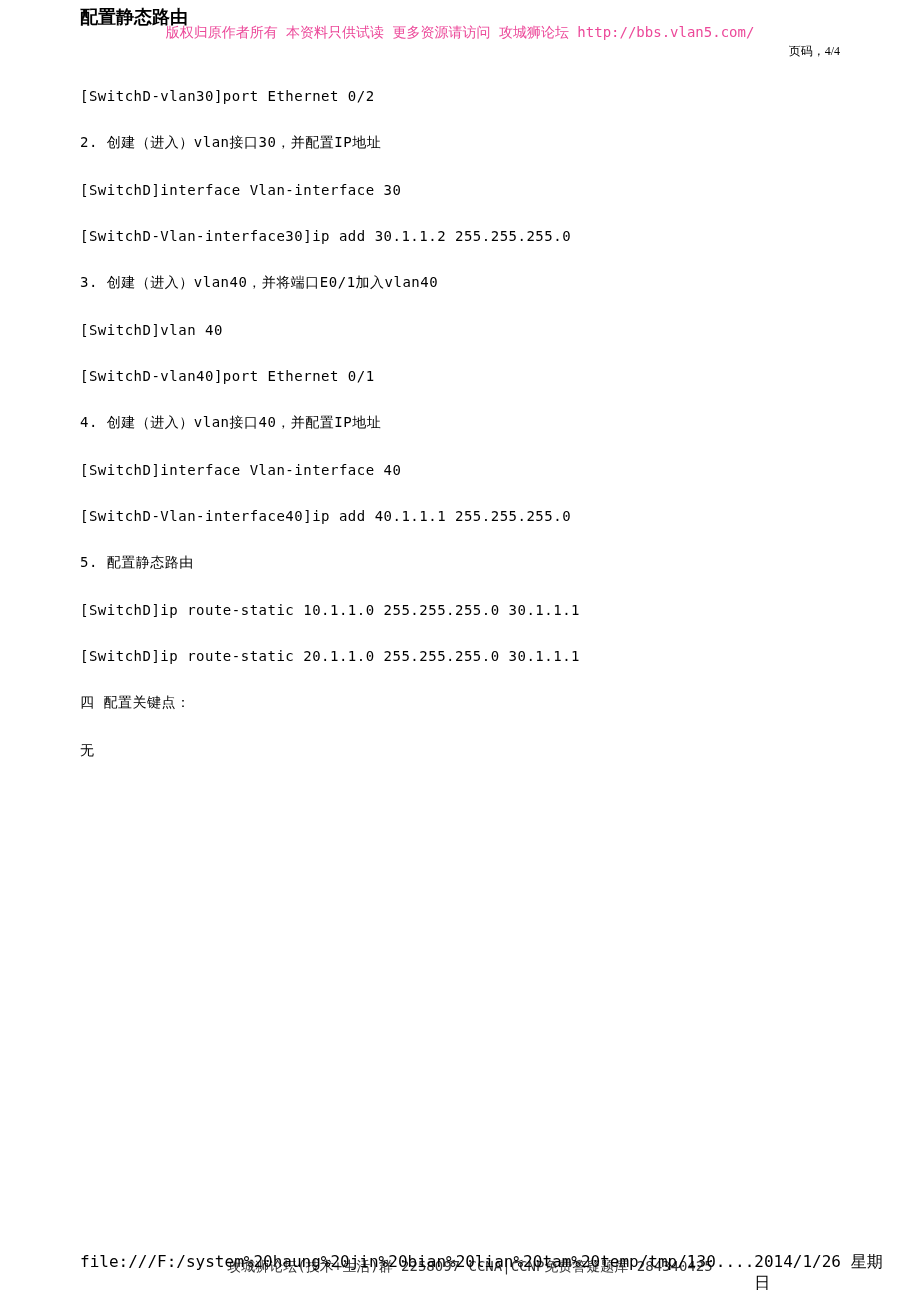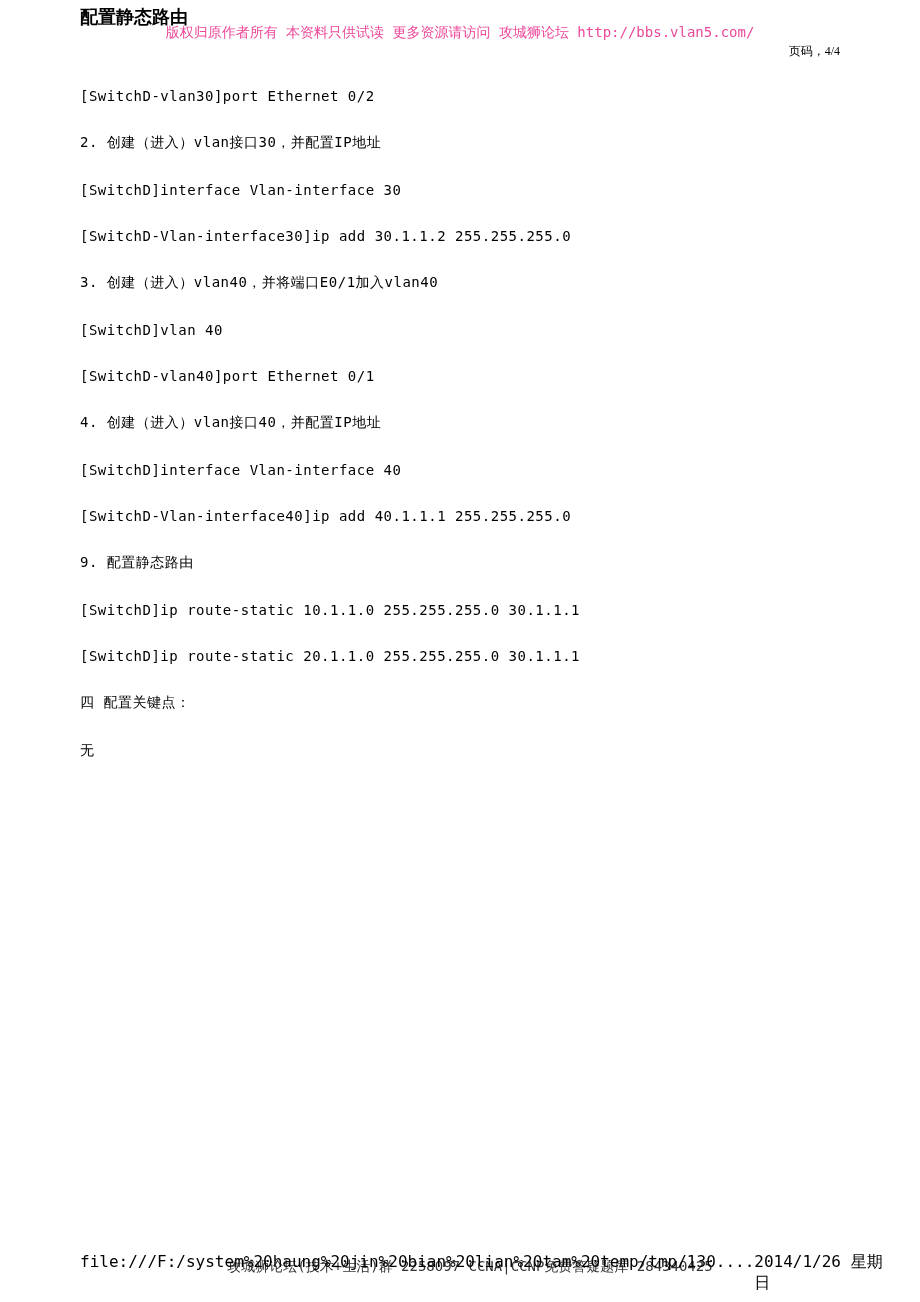--- a/index.html
+++ b/index.html
@@ -91,21 +91,21 @@
   <div class="line">[SwitchD-vlan30]port Ethernet 0/2</div>
   <div class="line">2. 创建（进入）vlan接口30，并配置IP地址</div>
   <div class="line">[SwitchD]interface Vlan-interface 30</div>
   <div class="line">[SwitchD-Vlan-interface30]ip add 30.1.1.2 255.255.255.0</div>
   <div class="line">3. 创建（进入）vlan40，并将端口E0/1加入vlan40</div>
   <div class="line">[SwitchD]vlan 40</div>
   <div class="line">[SwitchD-vlan40]port Ethernet 0/1</div>
   <div class="line">4. 创建（进入）vlan接口40，并配置IP地址</div>
   <div class="line">[SwitchD]interface Vlan-interface 40</div>
   <div class="line">[SwitchD-Vlan-interface40]ip add 40.1.1.1 255.255.255.0</div>
-  <div class="line">9. 配置静态路由</div>
+  <div class="line">5. 配置静态路由</div>
   <div class="line">[SwitchD]ip route-static 10.1.1.0 255.255.255.0 30.1.1.1</div>
   <div class="line">[SwitchD]ip route-static 20.1.1.0 255.255.255.0 30.1.1.1</div>
   <div class="line">四  配置关键点：</div>
   <div class="line">无</div>
 </div>
 
 <div class="footer-top">攻城狮论坛(技术+生活)群 2258097 CCNA|CCNP免费答疑题库 284340425</div>
 <div class="footer-bottom">
   <span>file:///F:/system%20haung%20jin%20bian%20lian%20tam%20temp/tmp/130....</span>
   <span>2014/1/26 星期日</span>

